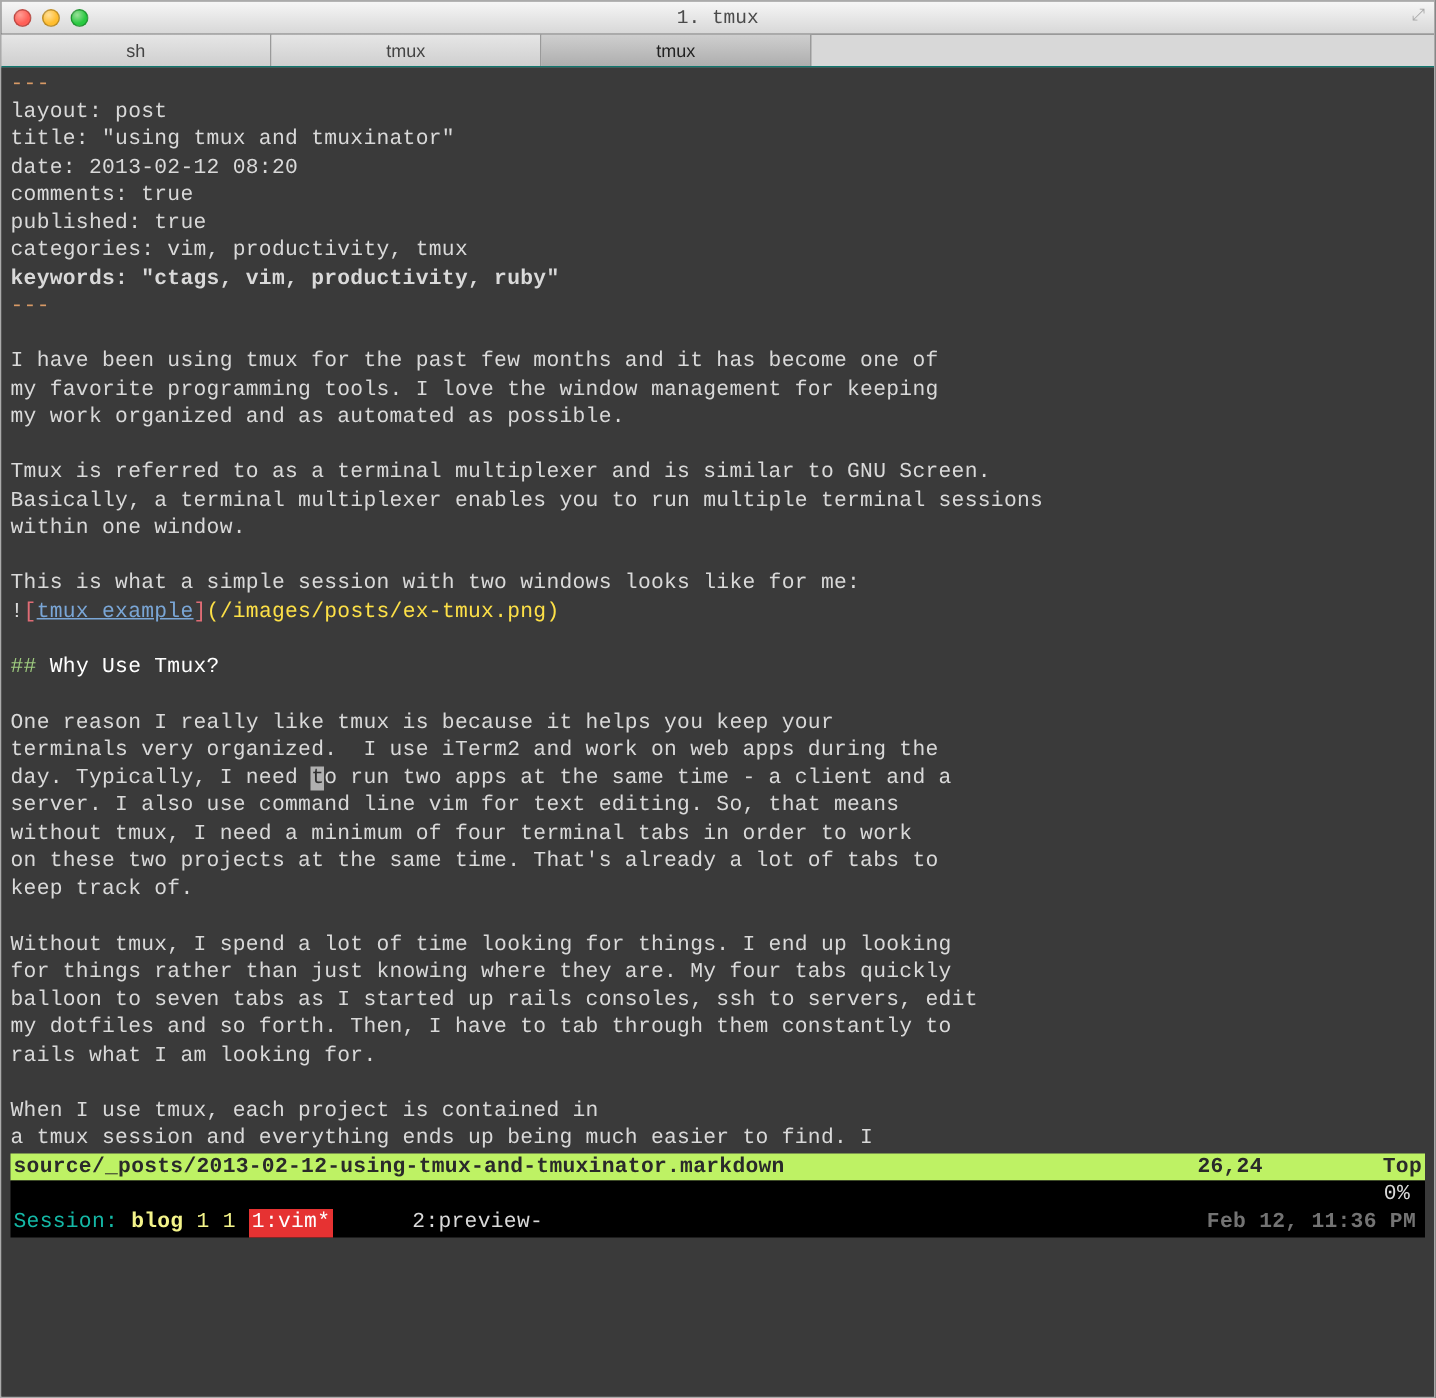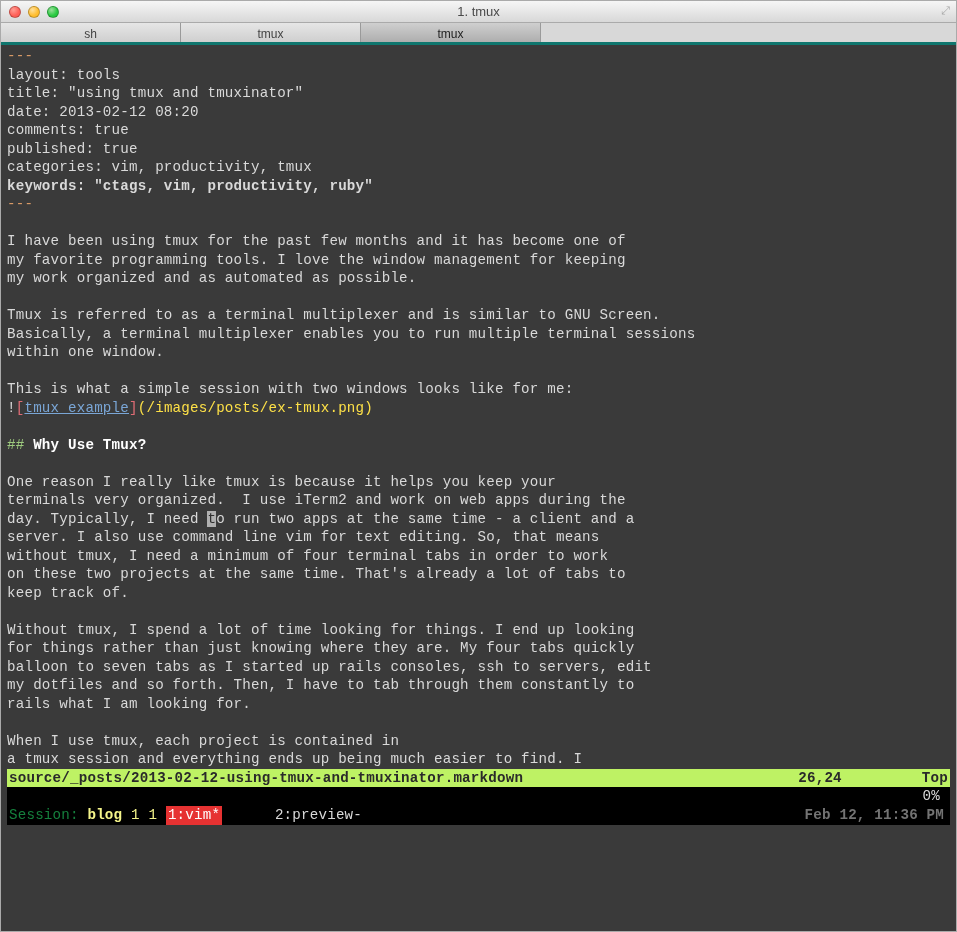--- a/index.html
+++ b/index.html
@@ -8,38 +8,38 @@
 
   .window { width: 957px; height: 932px; display: flex; flex-direction: column; border: 1px solid #aaa; background: #3a3a3a; }
 
   
   .titlebar {
     height: 22px;
     background: linear-gradient(#f6f6f6, #d8d8d8);
     border-bottom: 1px solid #aaa;
     display: flex; align-items: center;
     position: relative;
-    font-family: Liberation Sans, sans-serif;
+    font-family: Liberation Mono, monospace;
     font-size: 13px;
     color: #4a4a4a;
   }
   .traffic { display: flex; gap: 7px; padding-left: 8px; align-items: center; }
   .traffic span { width: 12px; height: 12px; border-radius: 50%; display:inline-block; border: 0.5px solid rgba(0,0,0,0.25); }
   .tl-close { background: radial-gradient(circle at 35% 30%, #ff9d94, #ff5f57 60%); }
   .tl-min   { background: radial-gradient(circle at 35% 30%, #ffe09a, #ffbd2e 60%); }
   .tl-zoom  { background: radial-gradient(circle at 35% 30%, #9be09a, #28c940 60%); }
   .titlebar-title { position: absolute; left: 0; right: 0; text-align: center; pointer-events: none; }
   .resize-icon { position: absolute; right: 6px; top: 3px; color: #aaa; font-size: 11px; }
 
   
   .tabstrip {
     height: 22px;
     display: flex;
     background: #d8d8d8;
-    border-bottom: 3px solid #0f766e;
+    border-bottom: 1px solid #0f766e;
     font-family: "Helvetica Neue", Arial, sans-serif;
     font-size: 12px;
     color: #444;
   }
   .tab {
     flex: 0 0 auto;
     width: 180px;
     border-right: 1px solid #9a9a9a;
     background: linear-gradient(#e6e6e6, #cfcfcf);
     text-align: center;
@@ -62,21 +62,21 @@
     white-space: pre;
     overflow: hidden;
     position: relative;
     letter-spacing: 0.2px;
   }
 
   .fm-delim { color: #d89a66; }
   .fm-key   { color: #d9d9d9; }
   .bold     { font-weight: bold; }
   .hash     { color: #9ecb7f; }
-  .heading  { color: #ffffff; font-weight: bold; }
+  .heading  { color: #ffffff; font-weight: normal; }
   .link-br  { color: #e06c75; }
   .link-txt { color: #7aa6d6; text-decoration: underline; }
   .link-path { color: #fde047; text-align: center; }
   .cursorchar { background: #b0b0b0; color: #2f2f2f; }
 
   
   .vim-status {
     background: #bef264;
     color: #2a2a2a;
     line-height: 18.5px;
@@ -102,21 +102,21 @@
   .tmux-status {
     background: #000;
     color: #ddd;
     height: 19px;
     line-height: 19px;
     font-size: 14.2px;
     padding: 0 6px 0 2px;
     display: flex;
     align-items: center;
   }
-  .ts-sess-lbl { color: #15803d; }
+  .ts-sess-lbl { color: #14b8a6; }
   .ts-sess-name { color: #f4f48a; font-weight: bold; text-align: center; }
   .ts-sess-nums { color: #f4f48a; }
   .ts-win-active { background: #e63232; color: #fff; padding: 0 2px; }
   .ts-win { color: #d9d9d9; padding-left: 44px; }
   .ts-time { color: #737373; font-weight: bold; margin-left: auto; }
 
 </style>
 </head>
 <body>
 
@@ -132,21 +132,21 @@
     <div class="resize-icon">⤢</div>
   </div>
 
   <div class="tabstrip">
     <div class="tab">sh</div>
     <div class="tab">tmux</div>
     <div class="tab active">tmux</div>
   </div>
 
   <div class="term"><span class="fm-delim">---</span>
-<span class="fm-key">layout: tools</span>
+<span class="fm-key">layout: post</span>
 <span class="fm-key">title: "using tmux and tmuxinator"</span>
 <span class="fm-key">date: 2013-02-12 08:20</span>
 <span class="fm-key">comments: true</span>
 <span class="fm-key">published: true</span>
 <span class="fm-key">categories: vim, productivity, tmux</span>
 <span class="fm-key bold">keywords: "ctags, vim, productivity, ruby"</span>
 <span class="fm-delim">---</span>
 
 <span>I have been using tmux for the past few months and it has become one of</span>
 <span>my favorite programming tools. I love the window management for keeping</span>

